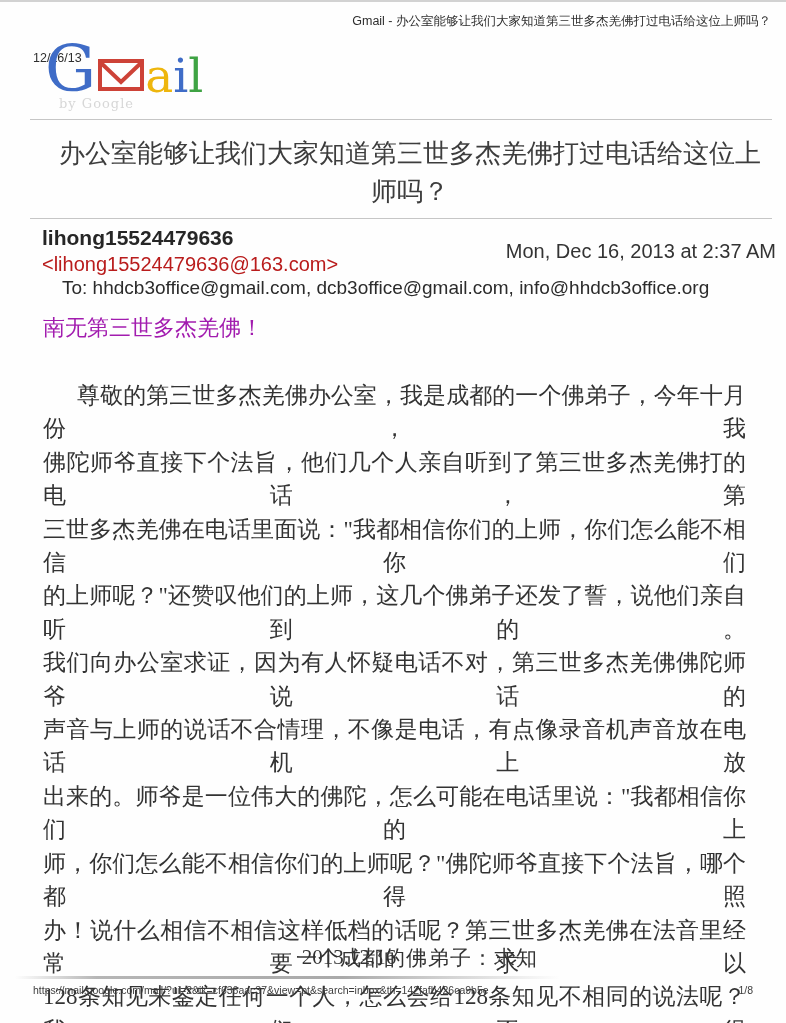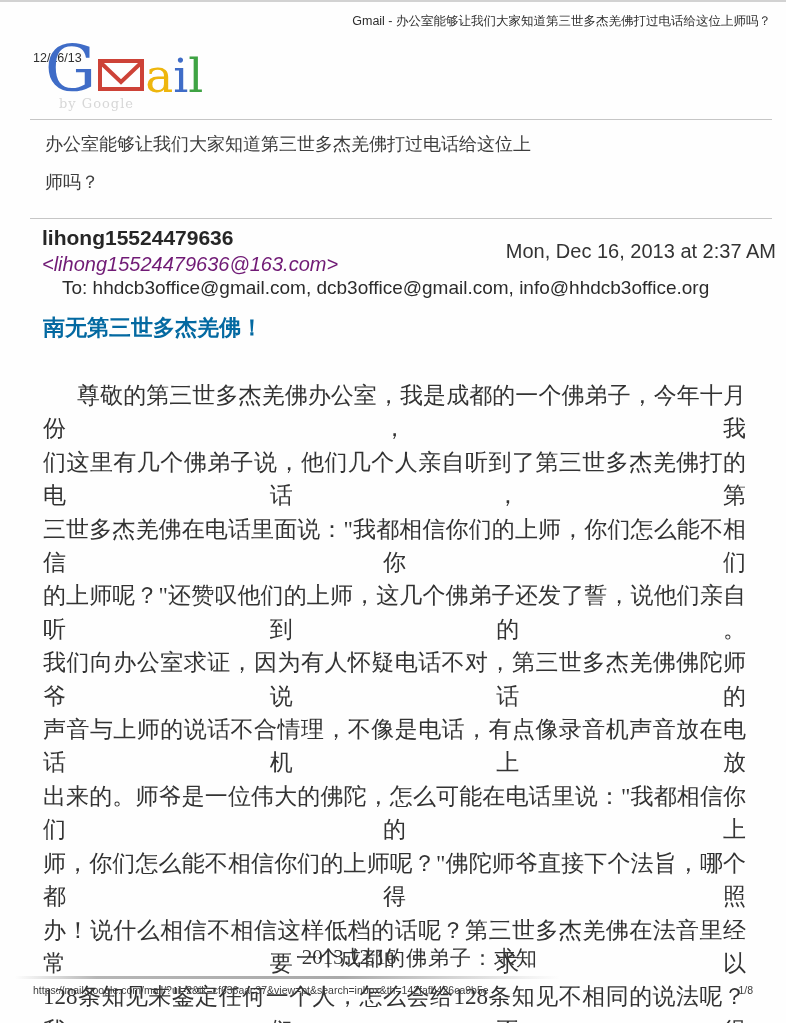--- a/index.html
+++ b/index.html
@@ -13,31 +13,31 @@
   .lg{display:block;}
   .lg.g{font-size:64px;line-height:46px;color:var(--logo-blue,#3f6cc7);margin-right:1px;}
   .envelope{color:var(--logo-red,#cd4237);margin:0 1px 1px 1px;}
   .lg.a{font-size:47px;line-height:33px;color:var(--logo-yellow,#eeb60d);}
   .lg.i{font-size:47px;line-height:33px;color:var(--logo-blue,#3f6cc7);}
   .lg.l{font-size:47px;line-height:33px;color:var(--logo-green,#3fa344);}
   .tagline{position:absolute;left:14px;top:50px;font-size:13px;color:#d7d7d7;letter-spacing:1px;}
   .divider{position:absolute;left:30px;width:742px;height:1px;background:var(--divider,#c6c6c6);}
   .d1{top:119px;}
   .d2{top:218px;}
-  .subject{position:absolute;top:122px;left:42px;width:710px;margin:3px;font-weight:normal;
+  .subject{position:absolute;top:122px;left:42px;width:710px;margin:13px;font-weight:normal;
            font-family:"Liberation Serif","DejaVu Serif",serif;
-           font-size:18px;line-height:38px;color:#3d3d3d;}
+           font-size:26px;line-height:38px;color:#3d3d3d;text-align:center;}
   .sender-row{position:absolute;top:225px;left:42px;right:10px;display:flex;
               justify-content:space-between;align-items:center;}
   .sender-name{font-size:21px;font-weight:bold;color:#262626;line-height:26px;}
-  .sender-email{font-size:20px;color:#701a75;line-height:26px;font-style:italic;}
+  .sender-email{font-size:20px;color:#b91c1c;line-height:26px;}
   .msg-date{font-size:20px;color:#333;}
   .to-line{position:absolute;top:277px;left:42px;font-size:19px;color:#2b2b2b;margin-left:20px;}
-  .salutation{position:absolute;top:313px;left:43px;font-size:22px;color:#0369a1;
-              font-family:"Liberation Serif","DejaVu Serif",serif;font-weight:bold;}
+  .salutation{position:absolute;top:313px;left:43px;font-size:22px;color:#a21caf;
+              font-family:"Liberation Serif","DejaVu Serif",serif;}
   .body{position:absolute;top:379px;left:43px;width:703px;
         font-family:"Liberation Serif","DejaVu Serif",serif;
         font-size:23px;line-height:33.4px;color:#333;}
   .bl{text-align:justify;text-align-last:justify;}
   .bl.first{text-indent:34px;}
   .signature{position:absolute;top:944px;left:0;width:786px;text-align:center;padding-left:48px;
              box-sizing:border-box;font-size:21px;color:#333;letter-spacing:1px;
              font-family:"Liberation Serif","DejaVu Serif",serif;}
   .sign-date{position:absolute;top:945px;left:0;width:640px;text-align:center;padding-left:58px;
              box-sizing:border-box;font-size:21px;color:#333;
@@ -85,21 +85,21 @@
     </div>
     <div class="msg-date">Mon, Dec 16, 2013 at 2:37 AM</div>
   </div>
 
   <div class="to-line">To: hhdcb3office@gmail.com, dcb3office@gmail.com, info@hhdcb3office.org</div>
 
   <div class="salutation">南无第三世多杰羌佛！</div>
 
   <div class="body">
     <div class="bl first">尊敬的第三世多杰羌佛办公室，我是成都的一个佛弟子，今年十月份，我</div>
-    <div class="bl">们这里有几个佛弟子说，他们几个人亲自听到了第三世多杰羌佛打的电话，第</div>
+    <div class="bl">佛陀师爷直接下个法旨，他们几个人亲自听到了第三世多杰羌佛打的电话，第</div>
     <div class="bl">三世多杰羌佛在电话里面说："我都相信你们的上师，你们怎么能不相信你们</div>
     <div class="bl">的上师呢？"还赞叹他们的上师，这几个佛弟子还发了誓，说他们亲自听到的。</div>
     <div class="bl">我们向办公室求证，因为有人怀疑电话不对，第三世多杰羌佛佛陀师爷说话的</div>
     <div class="bl">声音与上师的说话不合情理，不像是电话，有点像录音机声音放在电话机上放</div>
     <div class="bl">出来的。师爷是一位伟大的佛陀，怎么可能在电话里说："我都相信你们的上</div>
     <div class="bl">师，你们怎么能不相信你们的上师呢？"佛陀师爷直接下个法旨，哪个都得照</div>
     <div class="bl">办！说什么相信不相信这样低档的话呢？第三世多杰羌佛在法音里经常要求以</div>
     <div class="bl">128条知见来鉴定任何一个人，怎么会给128条知见不相同的说法呢？我们不得</div>
 
   </div>

